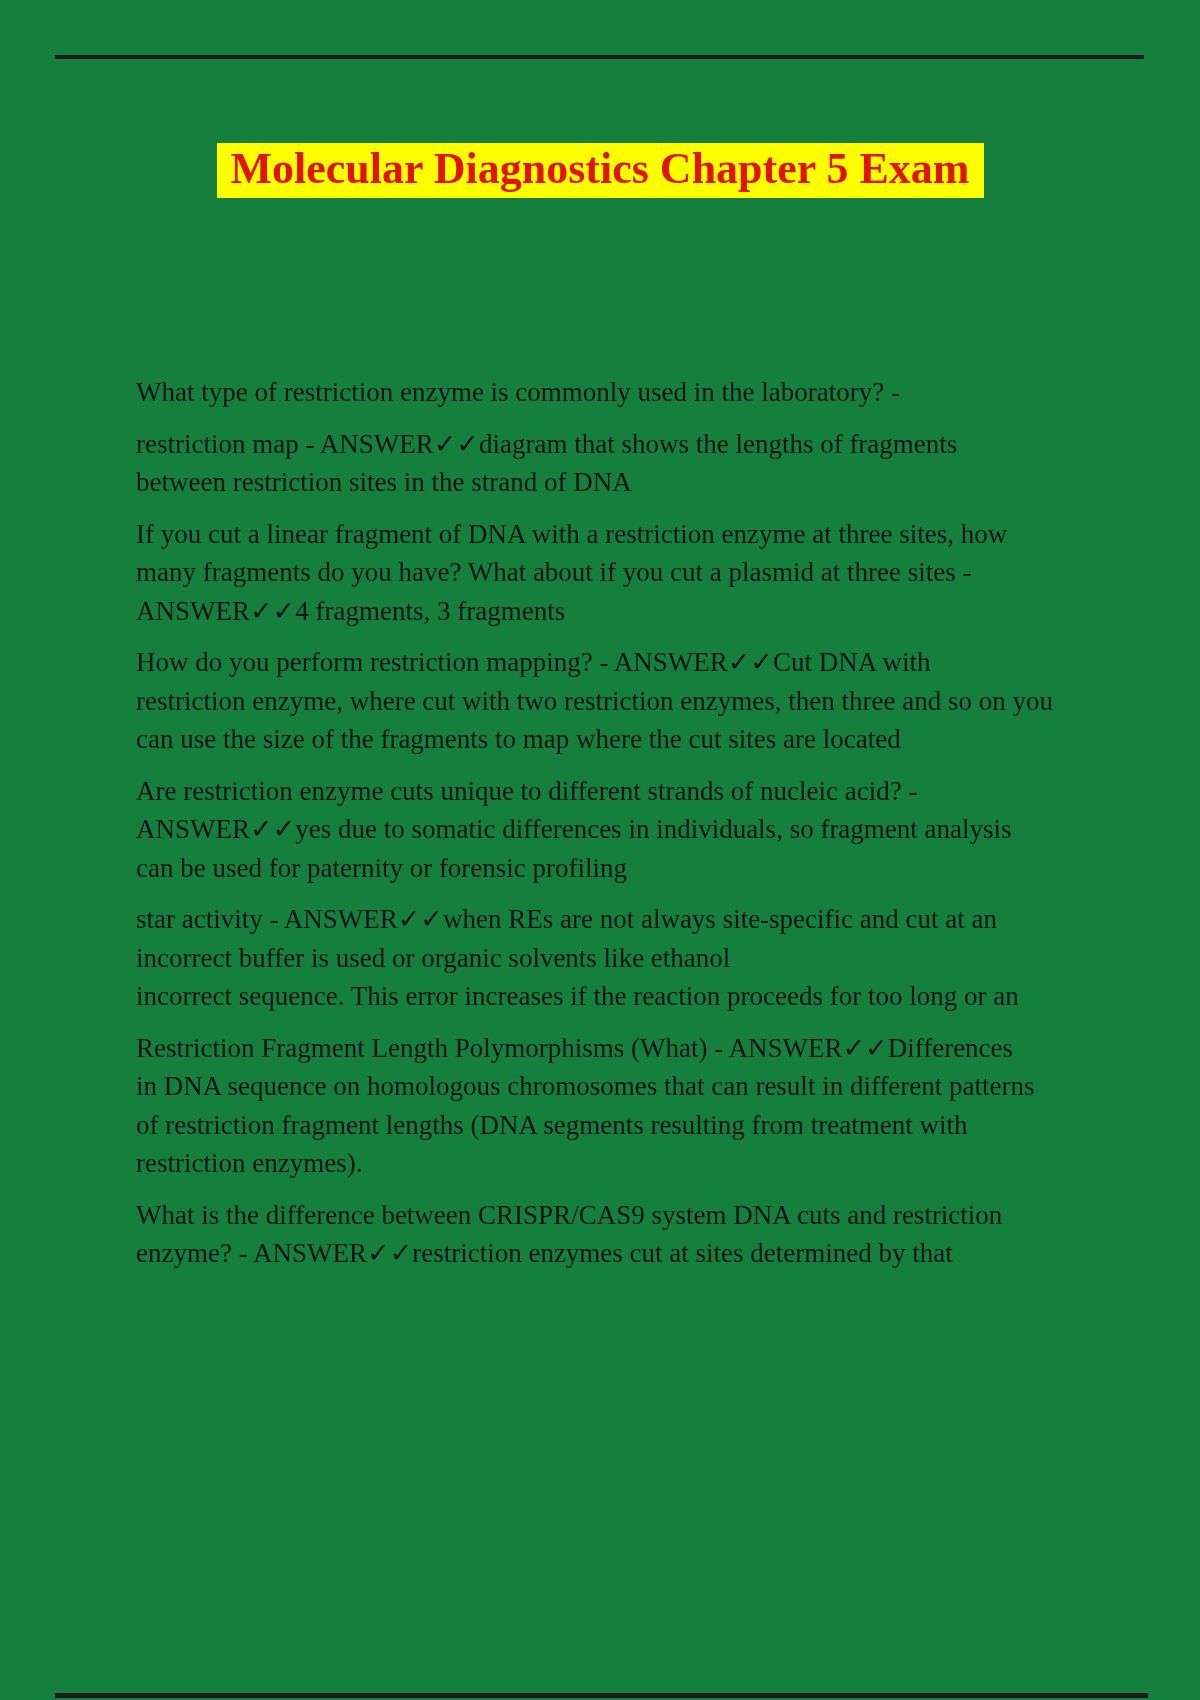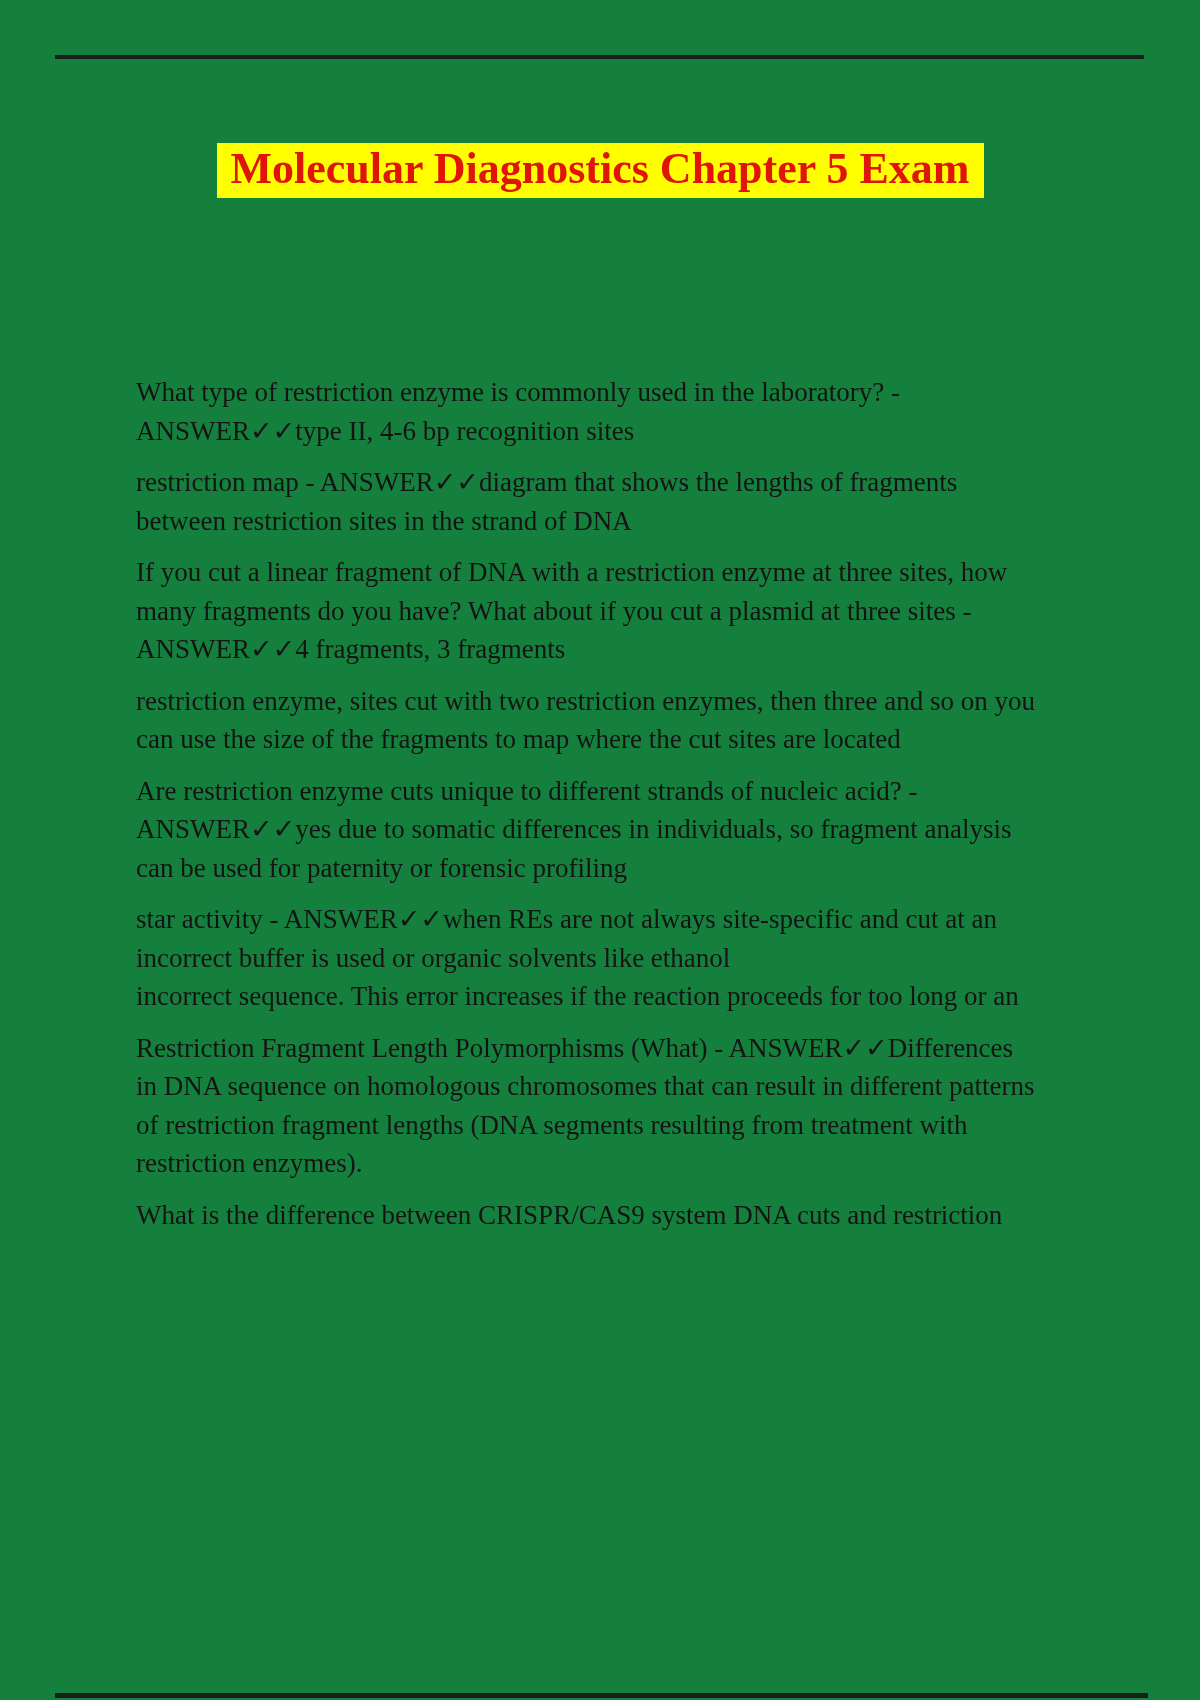--- a/index.html
+++ b/index.html
@@ -54,50 +54,51 @@
 <div class="page">
   <div class="top-rule" style="background: rgb(28, 28, 28);"></div>
 
   <div class="title-wrap">
     <span class="title-highlight" style="background: rgb(255, 255, 0); color: rgb(224, 21, 10);"><span>Molecular Diagnostics Chapter 5 Exam</span></span>
   </div>
 
   <div class="qa" id="qa-content" style="color: rgb(20, 20, 20); margin-top: 46px;">
       <div class="para">
         <div class="line">What type of restriction enzyme is commonly used in the laboratory? -</div>
-        <div class="line">ANSWER✓✓type II, 4-6 bp recognition sites</div>
       </div>
       <div class="para">
         <div class="line">restriction map - ANSWER✓✓diagram that shows the lengths of fragments</div>
         <div class="line">between restriction sites in the strand of DNA</div>
       </div>
       <div class="para">
         <div class="line">If you cut a linear fragment of DNA with a restriction enzyme at three sites, how</div>
         <div class="line">many fragments do you have? What about if you cut a plasmid at three sites -</div>
         <div class="line">ANSWER✓✓4 fragments, 3 fragments</div>
       </div>
       <div class="para">
-        <div class="line">restriction enzyme, sites cut with two restriction enzymes, then three and so on you</div>
+        <div class="line">How do you perform restriction mapping? - ANSWER✓✓Cut DNA with</div>
+        <div class="line">restriction enzyme, where cut with two restriction enzymes, then three and so on you</div>
         <div class="line">can use the size of the fragments to map where the cut sites are located</div>
       </div>
       <div class="para">
         <div class="line">Are restriction enzyme cuts unique to different strands of nucleic acid? -</div>
         <div class="line">ANSWER✓✓yes due to somatic differences in individuals, so fragment analysis</div>
         <div class="line">can be used for paternity or forensic profiling</div>
       </div>
       <div class="para">
         <div class="line">star activity - ANSWER✓✓when REs are not always site-specific and cut at an</div>
         <div class="line">incorrect buffer is used or organic solvents like ethanol</div>
         <div class="line">incorrect sequence. This error increases if the reaction proceeds for too long or an</div>
       </div>
       <div class="para">
         <div class="line">Restriction Fragment Length Polymorphisms (What) - ANSWER✓✓Differences</div>
         <div class="line">in DNA sequence on homologous chromosomes that can result in different patterns</div>
         <div class="line">of restriction fragment lengths (DNA segments resulting from treatment with</div>
         <div class="line">restriction enzymes).</div>
       </div>
       <div class="para">
         <div class="line">What is the difference between CRISPR/CAS9 system DNA cuts and restriction</div>
+        <div class="line">enzyme? - ANSWER✓✓restriction enzymes cut at sites determined by that</div>
       </div>
     </div>
 
   <div class="bottom-rule" style="background: rgb(28, 28, 28);"></div>
 </div>
 
 </body></html>

